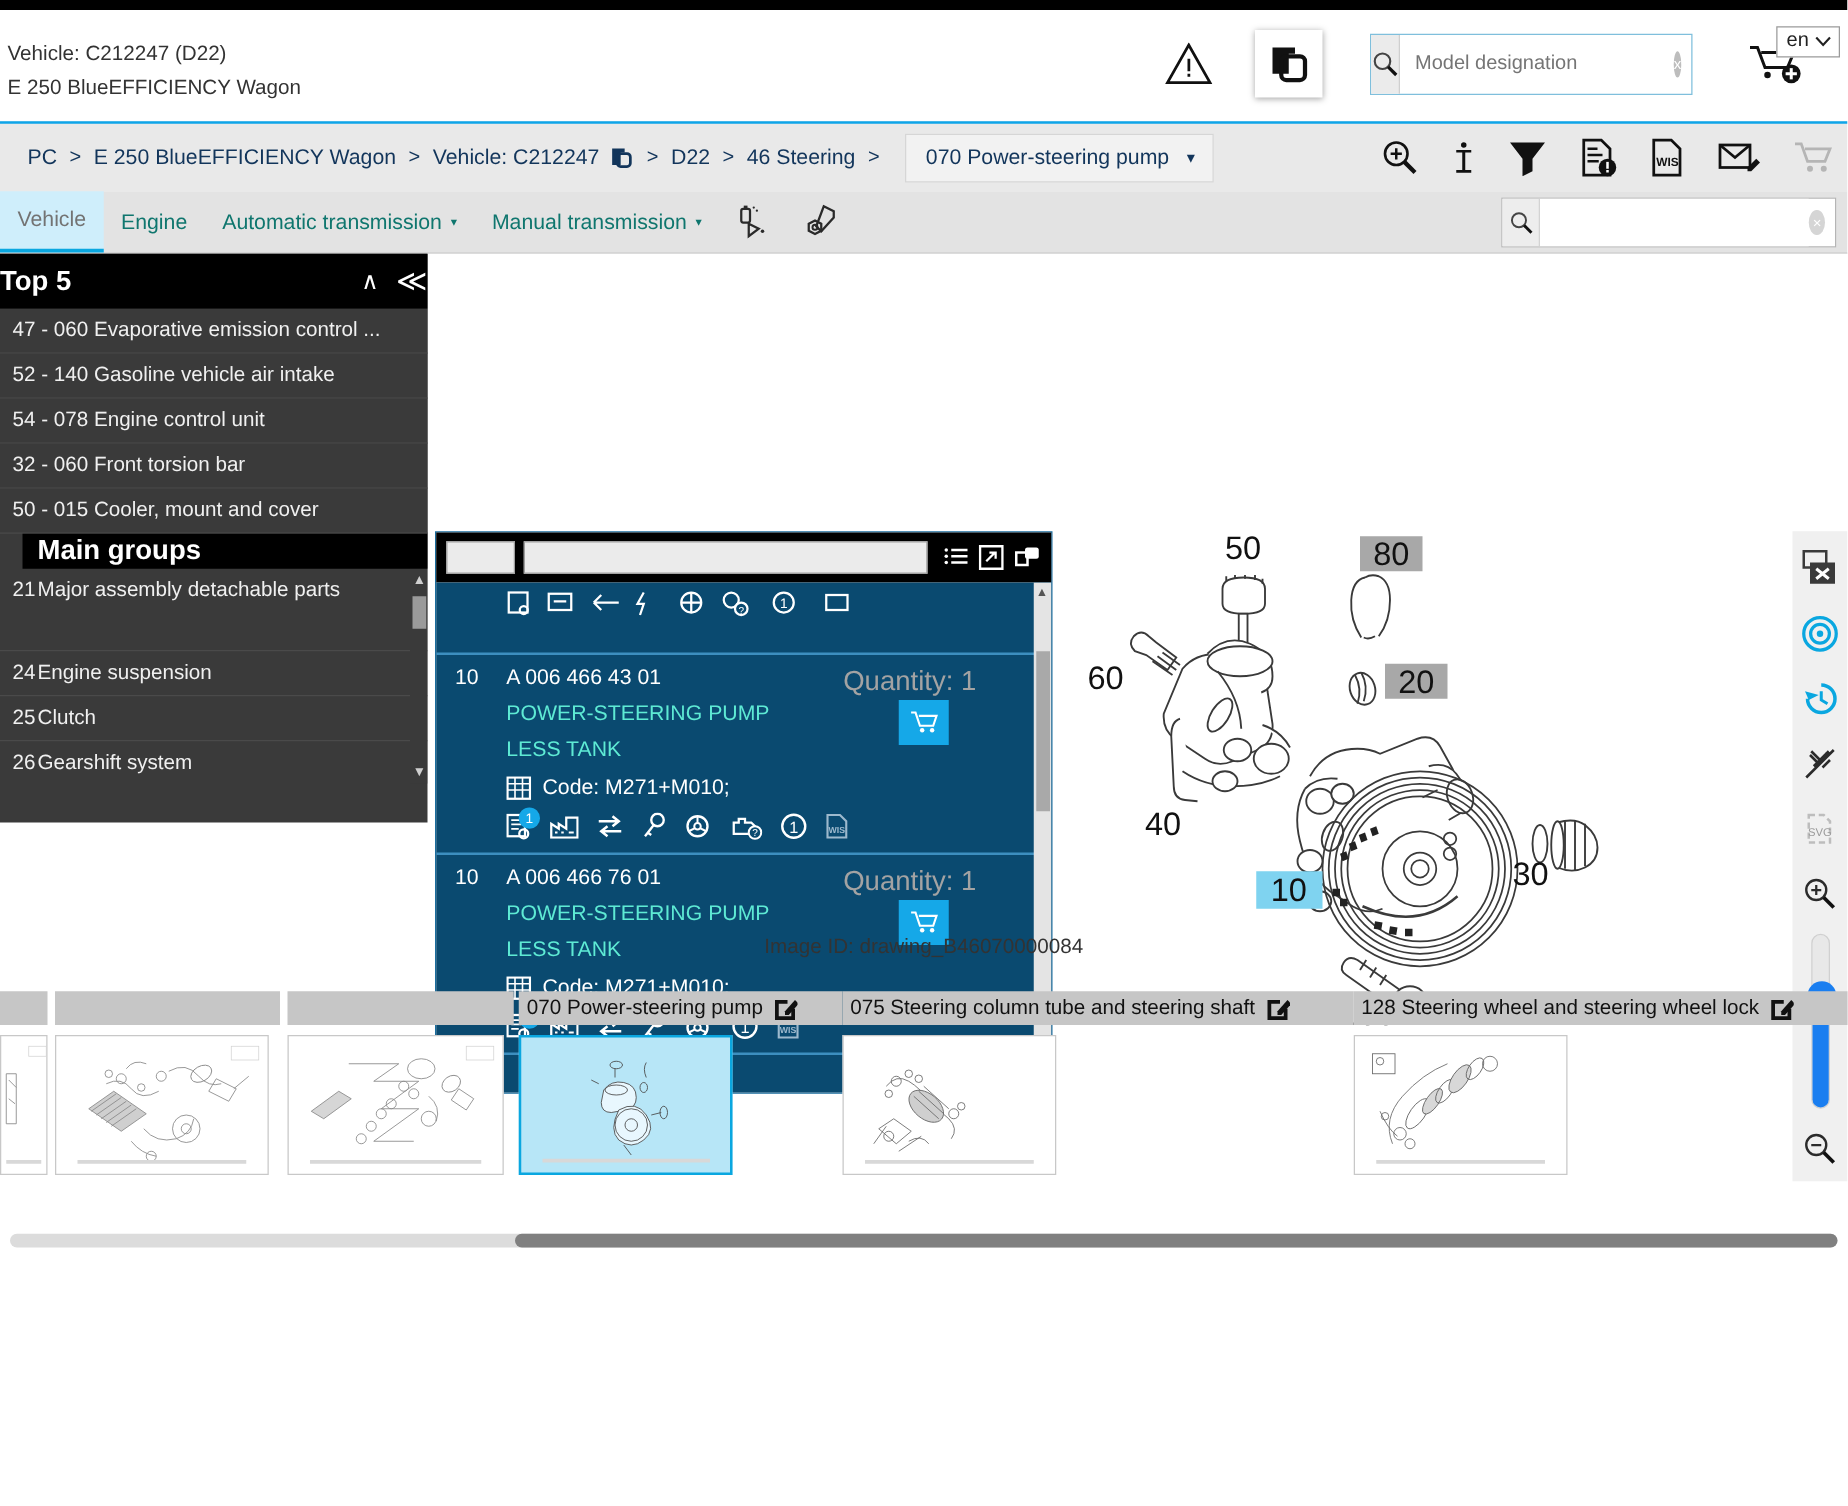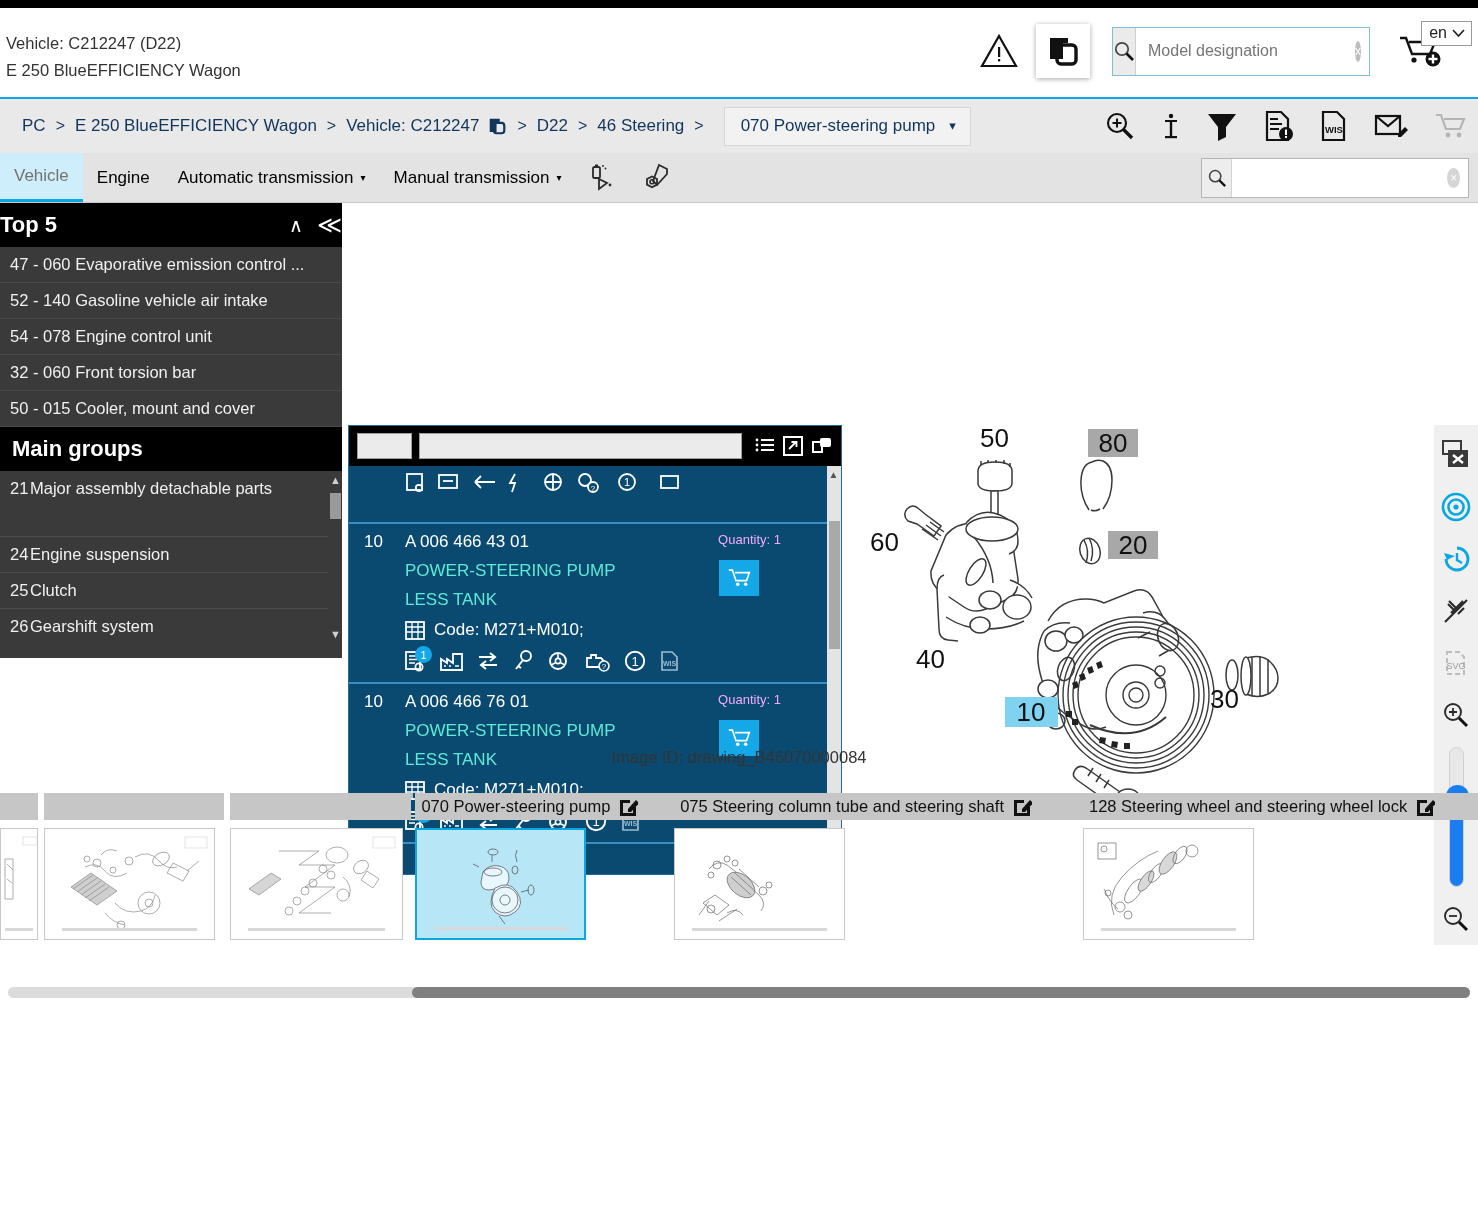--- a/index.html
+++ b/index.html
@@ -13,21 +13,21 @@
 
   
   .header {
     height: 89px; background: #fff; position: relative;
     display: flex; align-items: flex-start;
   }
   .veh-info { padding: 22px 0 0 6px; line-height: 1.65; }
   .veh-info div { font-size: 16.5px; color: #333; }
   .header-right {
     position: absolute; right: 0; top: 0; height: 86px;
-    display: flex; align-items: center; gap: 0;
+    display: flex; align-items: center; gap: 16px;
   }
   .warn-icon { width: 46px; height: 46px; display:flex; align-items:center; justify-content:center; margin-right: 14px;}
   .copy-btn {
     width: 54px; height: 54px; background: #fff;
     box-shadow: 0 1px 5px rgba(0,0,0,.35);
     display: flex; align-items: center; justify-content: center;
     margin-right: 22px;
   }
   .model-search {
     display: flex; height: 49px; border: 1px solid #7fbfdc; background: #fff;
@@ -72,21 +72,21 @@
     position: absolute; right: 10px; display: flex; align-items: center; gap: 26px;
   }
 
   
   .tab-bar {
     height: 50px; background: #e3e3e3; border-bottom: 1px solid #c8c8c8;
     display: flex; align-items: stretch; position: relative;
   }
   .tab {
     display: flex; align-items: center; padding: 0 14px; font-size: 17px;
-    color: #000000; gap: 7px; cursor: default;
+    color: #0f766e; gap: 7px; cursor: default;
   }
   .tab.active { background: #cfeefb; border-bottom: 3px solid #0aa7e0; color: #737373; }
   .caret { font-size: 10px; }
   .tab-icons { display: flex; align-items: center; gap: 22px; padding-left: 14px; }
   .tab-search {
     position: absolute; right: 9px; top: 5px;
     display: flex; height: 40px; width: 268px; border: 1px solid #b5b5b5; background: #fff;
   }
   .tab-search .mag { width: 48px; background: #ededed; border-right: 1px solid #d3d3d3;
     display:flex; align-items:center; justify-content:center;}
@@ -105,21 +105,21 @@
     height: 44px; display: flex; align-items: center; padding: 0 0;
     justify-content: space-between;
   }
   .side-hd .ctrls { display: flex; gap: 14px; align-items: center; }
   .side-item {
     height: 36px; display: flex; align-items: center; padding-left: 10px;
     color: #f0f0f0; font-size: 16.5px; border-bottom: 1px solid #4a4a4a;
     background: #3a3a3a; white-space: nowrap; overflow: hidden;
   }
   .mg-hd { background: #000; color: #fff; font-size: 22px; font-weight: bold;
-    height: 44px; display: flex; align-items: center; padding: 0 12px; }
+    height: 28px; display: flex; padding: 0 12px; margin-left: 18px; }
   .mg-list { position: relative; height: 172px; overflow: hidden; }
   .mg-item { display: flex; color: #f0f0f0; font-size: 16.5px; border-bottom: 1px solid #4a4a4a;
     align-items: center; }
   .mg-item .num { width: 30px; padding-left: 10px; }
   .mg-tall { height: 66px; align-items: flex-start; padding-top: 8px; }
   .mg-tall .num { padding-top: 0; }
   .mg-item.h36 { height: 36px; }
   .mg-scroll { position: absolute; right: 0; top: 0; width: 14px; height: 172px; background: #3a3a3a; }
   .mg-thumb { position: absolute; right: 1px; top: 22px; width: 11px; height: 26px; background: #9a9a9a; }
   .arrow-up, .arrow-dn { position: absolute; right: 1px; width: 11px; text-align: center;
@@ -132,21 +132,21 @@
   .parts-hd { height: 40px; background: #000; display: flex; align-items: center; padding: 0 8px; gap: 7px; }
   .parts-hd .box1 { width: 55px; height: 26px; background: #ebebeb; border: 1px solid #9f9f9f; }
   .parts-hd .box2 { flex: 1; height: 26px; background: #ebebeb; border: 1px solid #9f9f9f; }
   .parts-hd .hicons { display: flex; gap: 8px; align-items: center; padding-left: 6px; }
   .parts-body { position: relative; height: 408px; background: #0a4a70; overflow: hidden; }
   .part-partial { height: 58px; border-bottom: 2px solid #3d8fc0; padding-left: 56px; padding-top: 6px; }
   .part-row { border-bottom: 2px solid #3d8fc0; padding: 8px 0 10px 0; position: relative; }
   .pr-line1 { display: flex; align-items: baseline; }
   .pr-pos { width: 56px; text-align: left; padding-left: 15px; color: #fff; font-size: 17px; }
   .pr-num { color: #fff; font-size: 17px; }
-  .pr-qty { position: absolute; right: 60px; top: 8px; color: #f0abfc; font-size: 13px; margin-left: 20px; }
+  .pr-qty { position: absolute; right: 60px; top: 8px; color: #a3a3a3; font-size: 22px; margin-left: 20px; }
   .pr-cart { position: absolute; right: 82px; top: 36px; width: 40px; height: 36px;
     background: #15a8e8; display: flex; align-items: center; justify-content: center; }
   .pr-desc { color: #5eead4; font-size: 17px; padding-left: 56px; margin-top: 9px; }
   .pr-code { color: #fff; font-size: 17px; padding-left: 56px; margin-top: 10px;
     display: flex; align-items: center; gap: 9px; }
   .pr-icons { padding-left: 56px; margin-top: 10px; display: flex; align-items: center; gap: 14px; }
   .badge1 { position: absolute; width: 17px; height: 17px; border-radius: 50%; background: #15a8e8;
     color: #fff; font-size: 11px; display: flex; align-items: center; justify-content: center;
     margin-left: 10px; margin-top: -10px; }
   .p-scroll { position: absolute; right: 0; top: 0; width: 14px; height: 408px; background: #e4e4e4; }

